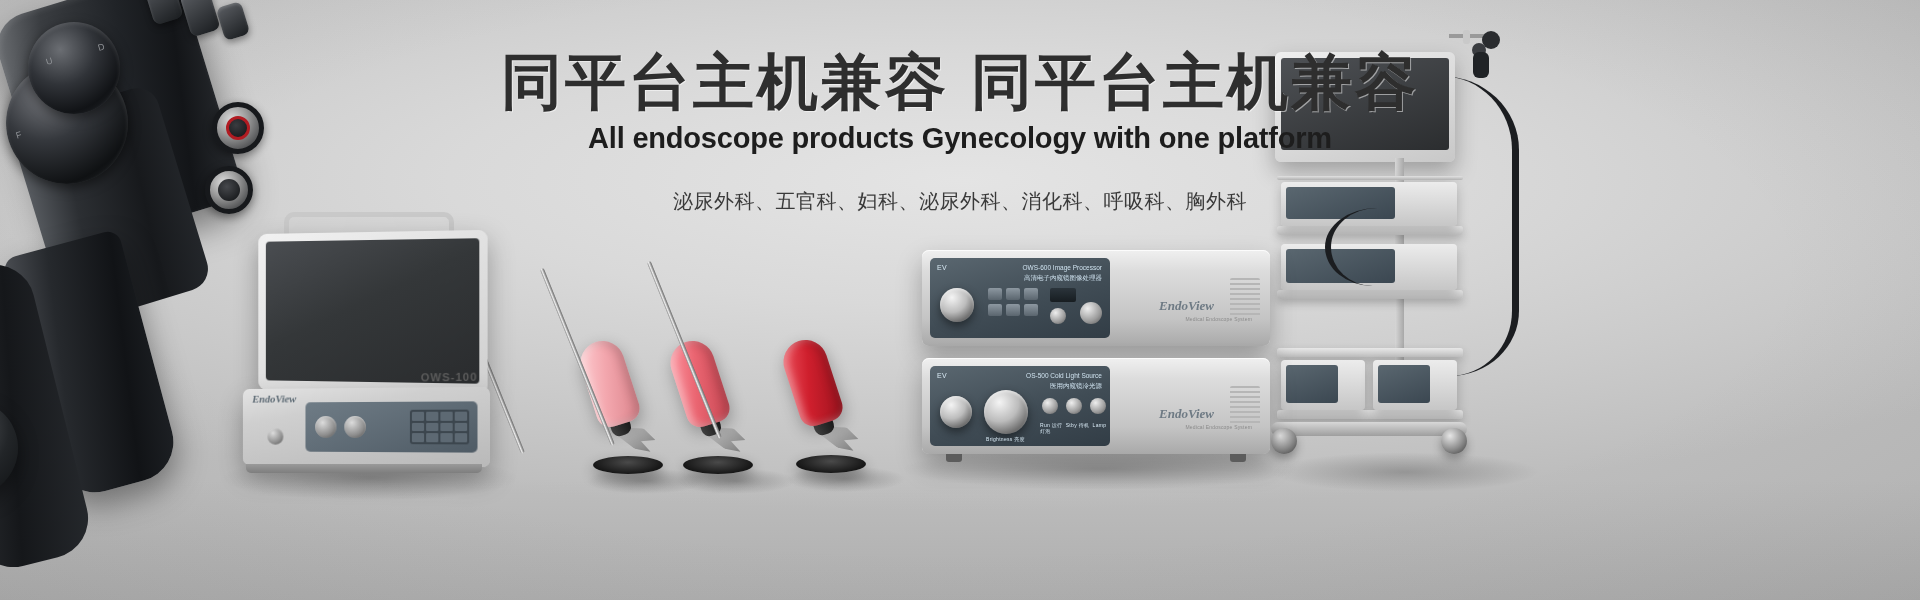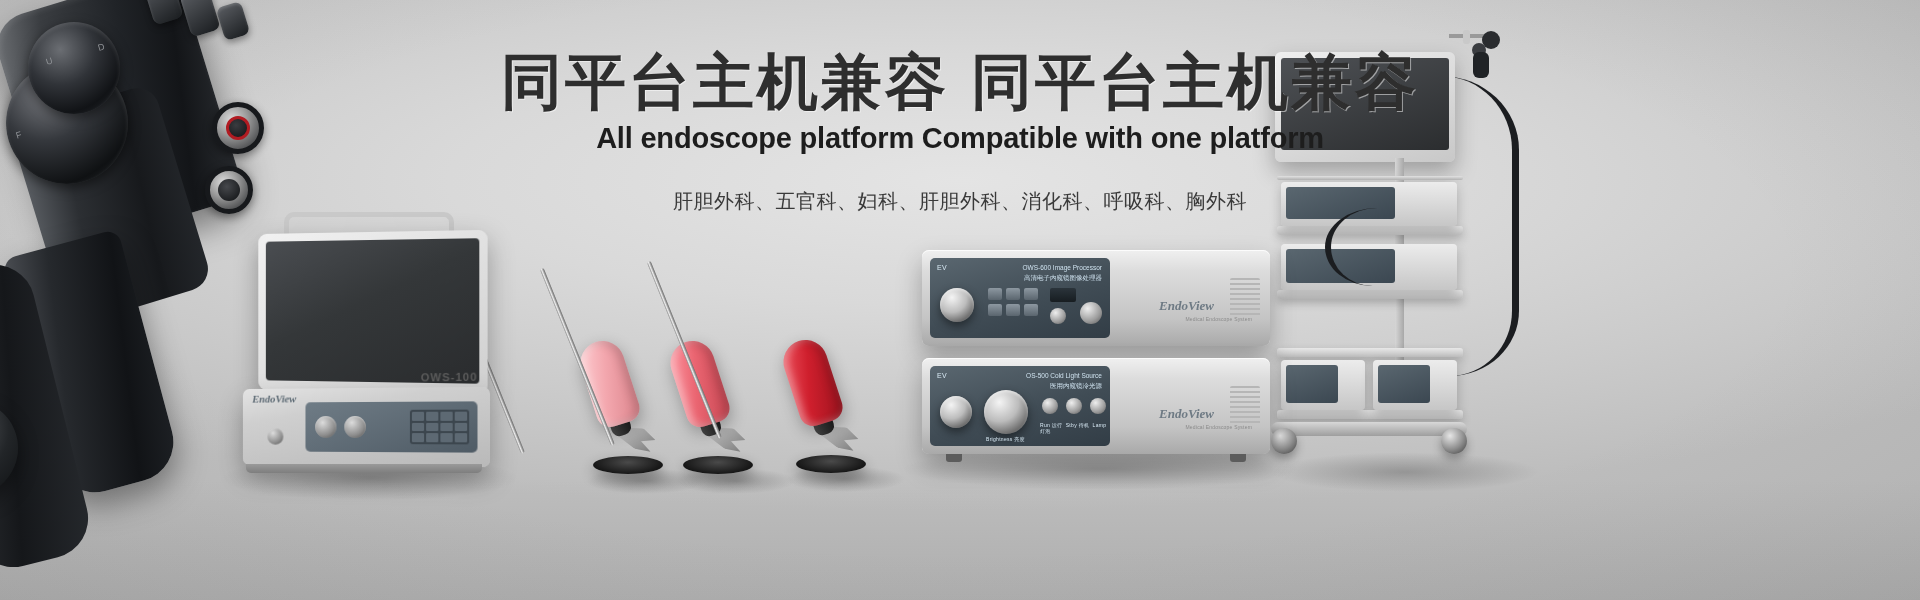--- a/index.html
+++ b/index.html
@@ -334,22 +334,22 @@
 </style>
 </head>
 <body>
 
 <div id="banner">
 
   <div id="textblock">
     <div id="headline">
       <span>同平台主机兼容</span><span class="gap"></span><span>同平台主机兼容</span>
     </div>
-    <div id="subhead">All endoscope platform Compatible with one platform</div>
-    <div id="dept-cn">肝胆外科、五官科、妇科、肝胆外科、消化科、呼吸科、胸外科</div>
+    <div id="subhead">All endoscope products Gynecology with one platform</div>
+    <div id="dept-cn">泌尿外科、五官科、妇科、泌尿外科、消化科、呼吸科、胸外科</div>
   </div>
 
   <div class="prod" id="endoscope-handle">
     <div class="eh-body"></div>
     <div class="eh-body2"></div>
     <div class="eh-grip"></div>
     <div class="eh-dial d2"></div>
     <div class="eh-dial d1"></div>
     <div class="eh-ring r1 red"></div>
     <div class="eh-ring r2"></div>

